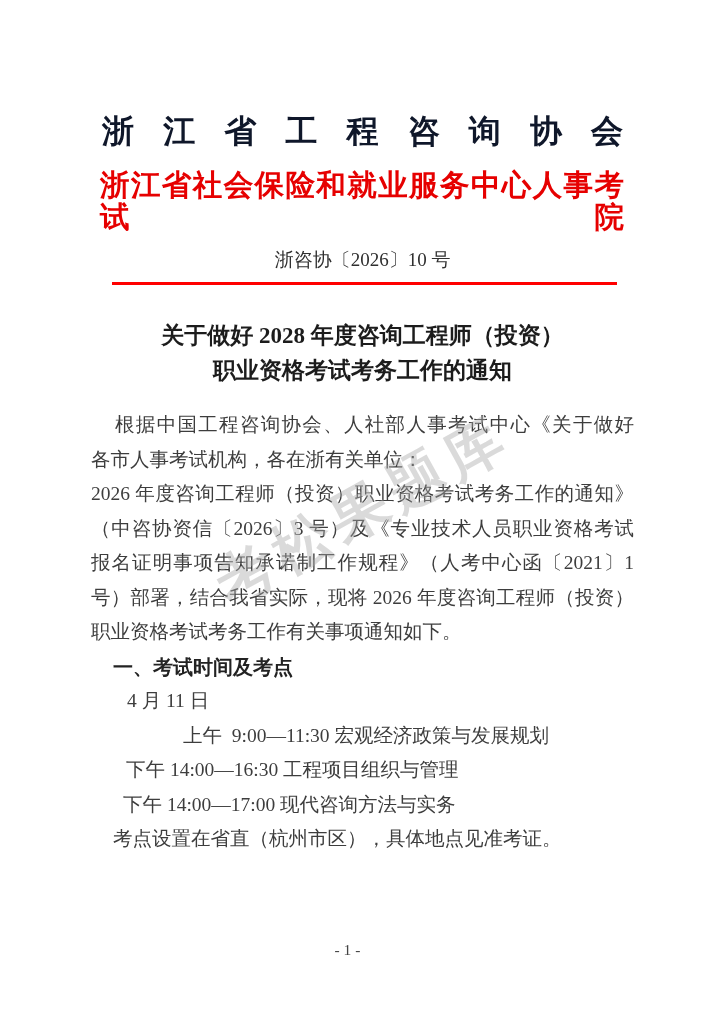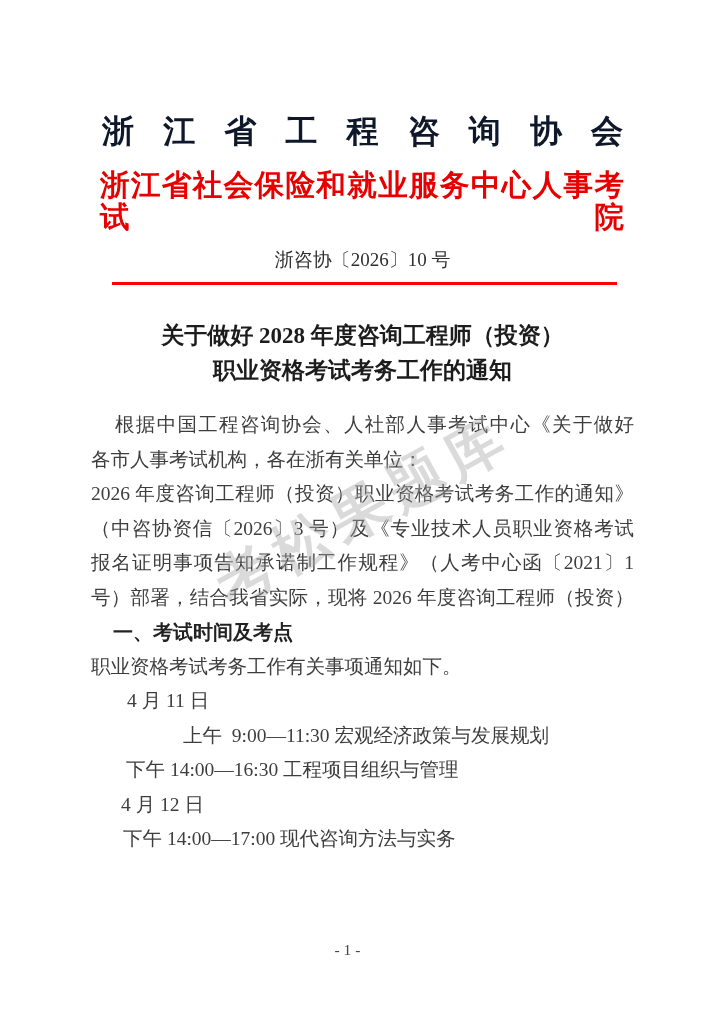--- a/index.html
+++ b/index.html
@@ -105,26 +105,26 @@
 
   <div class="title2">职业资格考试考务工作的通知</div>
 
   <div class="body-text">
     <div class="ln i24 jf">根据中国工程咨询协会、人社部人事考试中心《关于做好</div>
     <div class="ln">各市人事考试机构，各在浙有关单位：</div>
     <div class="ln jf">2026 年度咨询工程师（投资）职业资格考试考务工作的通知》</div>
     <div class="ln jf">（中咨协资信〔2026〕3 号）及《专业技术人员职业资格考试</div>
     <div class="ln jf">报名证明事项告知承诺制工作规程》（人考中心函〔2021〕1</div>
     <div class="ln jf">号）部署，结合我省实际，现将 2026 年度咨询工程师（投资）</div>
+    <div class="ln">职业资格考试考务工作有关事项通知如下。</div>
     <div class="ln i22 hd">一、考试时间及考点</div>
-    <div class="ln">职业资格考试考务工作有关事项通知如下。</div>
     <div class="ln i36">4 月 11 日</div>
     <div class="ln i92">上午  9:00—11:30 宏观经济政策与发展规划</div>
     <div class="ln i35">下午 14:00—16:30 工程项目组织与管理</div>
-    <div class="ln i30">4 月 12 日</div>
     <div class="ln i32">下午 14:00—17:00 现代咨询方法与实务</div>
+    <div class="ln i22">考点设置在省直（杭州市区），具体地点见准考证。</div>
   </div>
 
   <div class="watermark">考松果题库</div>
 
   <div class="pageno">- 1 -</div>
 
 </div>
 
 </body></html>

